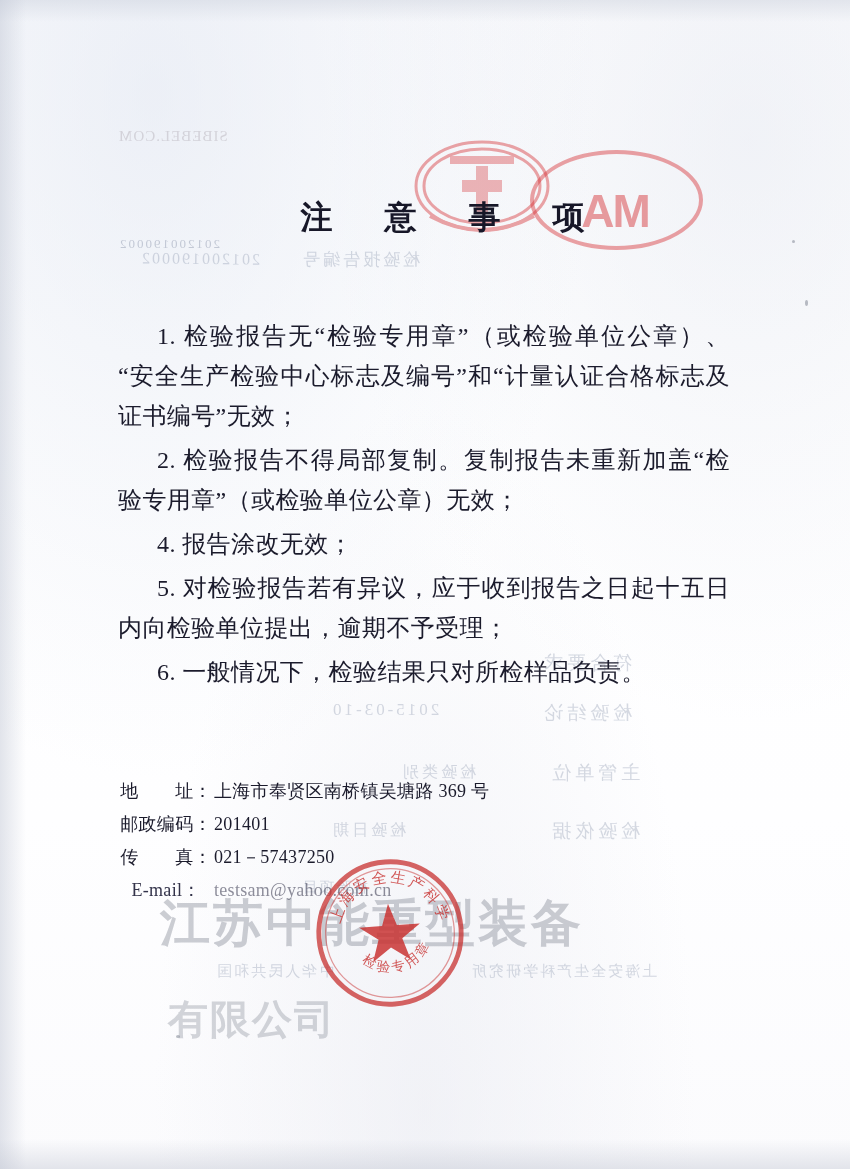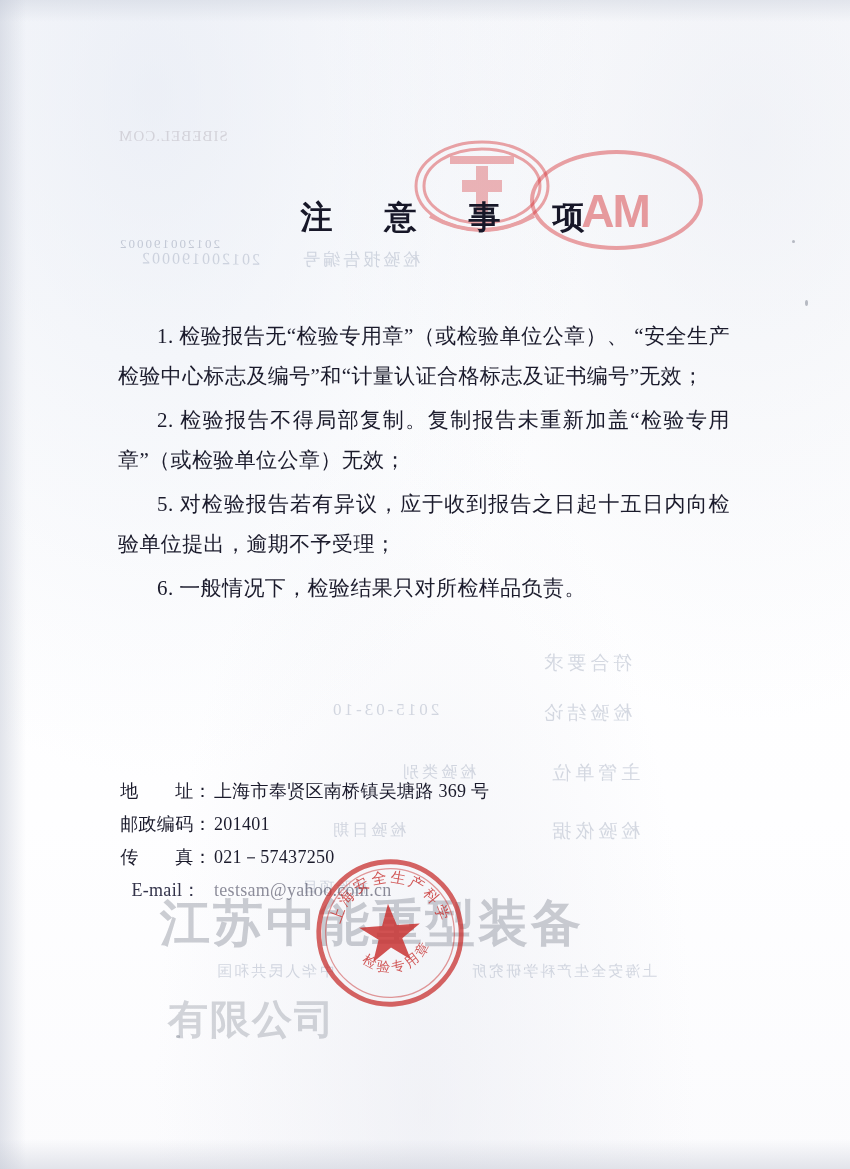--- a/index.html
+++ b/index.html
@@ -132,21 +132,21 @@
   }
 
   
   .body-block {
     position: absolute;
     left: 118px;
     top: 316px;
     width: 612px;
   }
   .para {
-    font-size: 21px;
+    font-size: 24px;
     line-height: 40px;
     color: #1b1b2c;
     text-align: justify;
     text-justify: inter-ideograph;
     margin: 0 0 4px 0;
     text-indent: 39px;
     letter-spacing: 0.4px;
   }
 
   
@@ -263,20 +263,21 @@
   </div>
 
   <div class="am-oval"></div>
   <div class="am-text">AM</div>
 
   <div class="doc-title">注 意 事 项</div>
 
   <div class="body-block">
     <p class="para">1. 检验报告无“检验专用章”（或检验单位公章）、 “安全生产检验中心标志及编号”和“计量认证合格标志及证书编号”无效；</p>
     <p class="para">2. 检验报告不得局部复制。复制报告未重新加盖“检验专用章”（或检验单位公章）无效；</p>
+    <p class="para">4. 报告涂改无效；</p>
     <p class="para">5. 对检验报告若有异议，应于收到报告之日起十五日内向检验单位提出，逾期不予受理；</p>
     <p class="para">6. 一般情况下，检验结果只对所检样品负责。</p>
   </div>
 
   <div class="contact-block">
     <div class="contact-row">
       <span class="c-label">地　　址：</span><span class="c-value">上海市奉贤区南桥镇吴塘路 369 号</span>
     </div>
     <div class="contact-row">
       <span class="c-label">邮政编码：</span><span class="c-value">201401</span>

